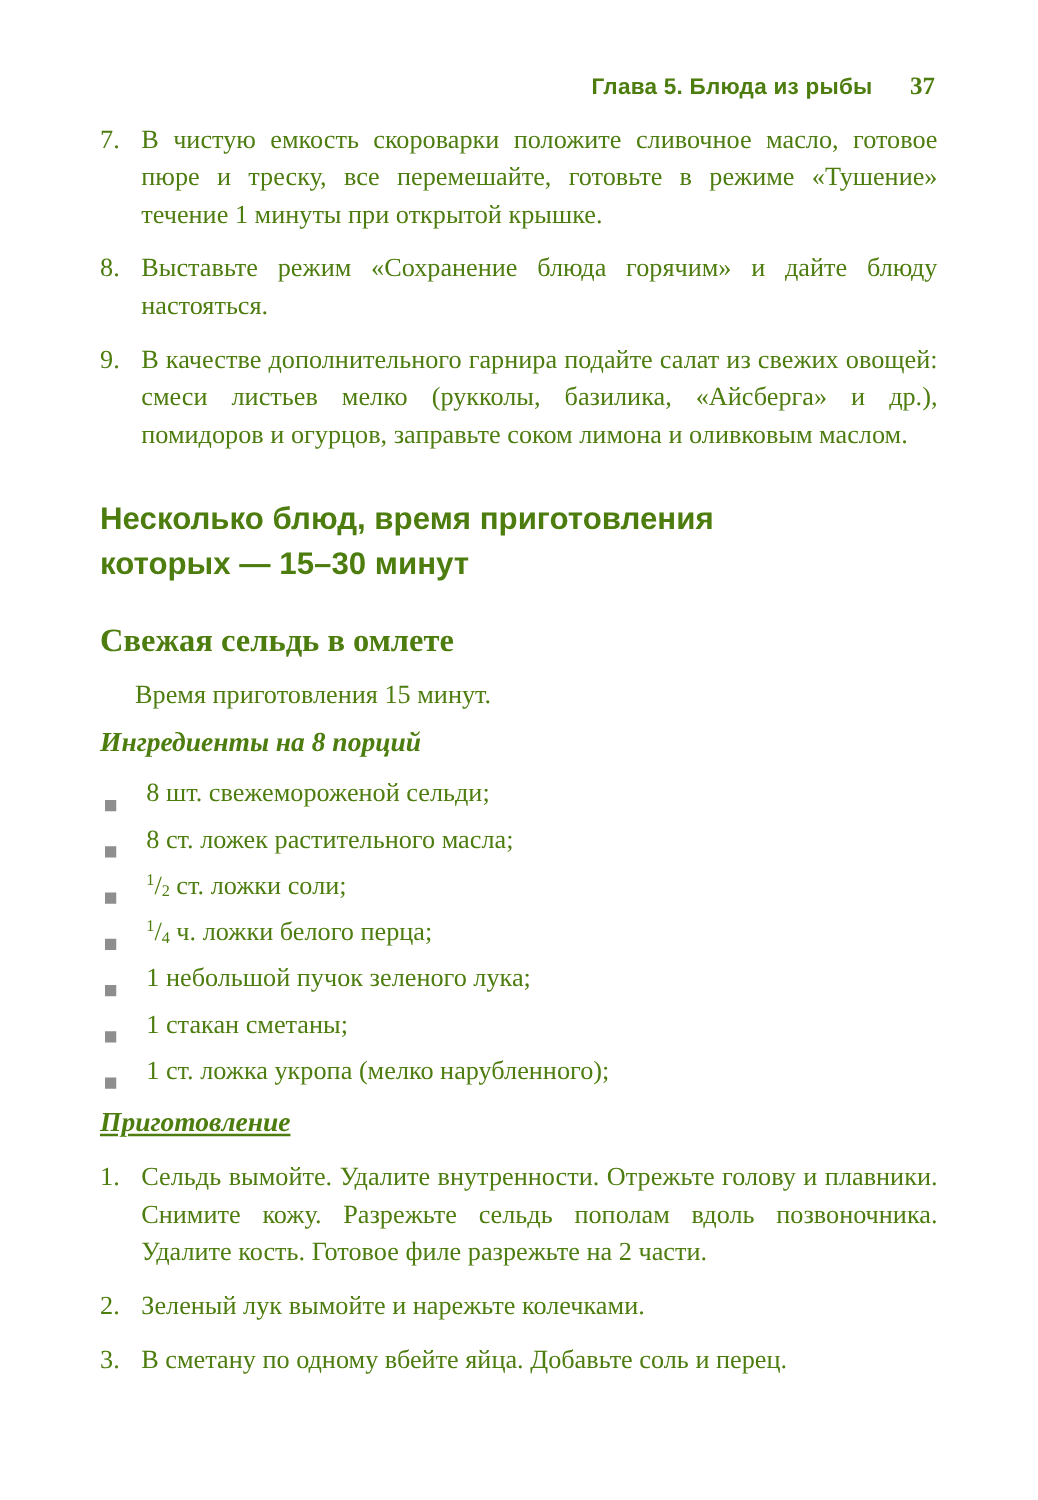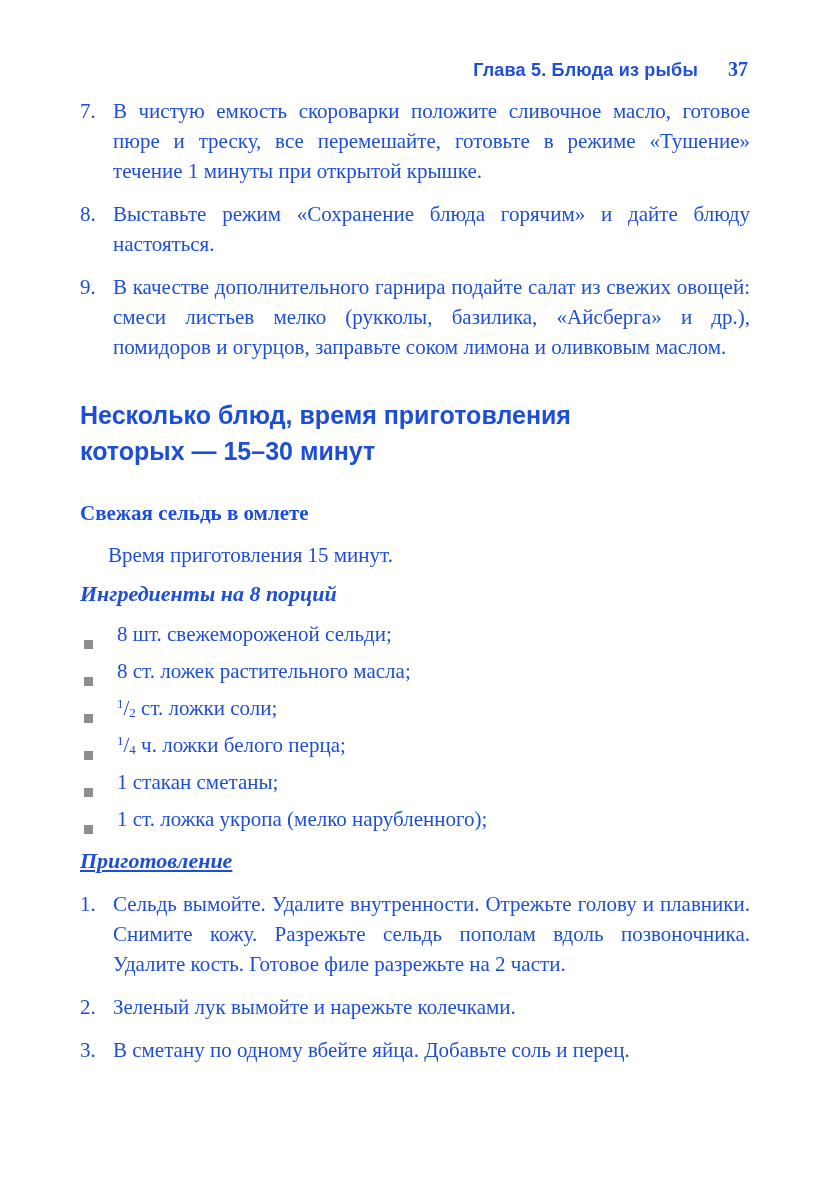--- a/index.html
+++ b/index.html
@@ -72,21 +72,21 @@
     font-family: "Liberation Sans", "DejaVu Sans", sans-serif;
     font-weight: 700;
     font-size: 25px;
     line-height: 36px;
     text-align: left;
     white-space: pre-line;
   }
   
   .recipe-title {
     margin: 30px 0 0 0;
-    font-size: 21px;
+    font-size: 26px;
     line-height: 28px;
     font-weight: 700;
   }
   
   .time-note {
     margin: 13px 0 0 0;
     font-size: 21px;
     line-height: 30px;
     text-indent: 28px;
   }
@@ -128,21 +128,21 @@
     font-size: 13px;
     line-height: 0;
     vertical-align: -2px;
   }
   .prep-heading-offset { margin-top: 12px; text-decoration: underline; }
   .steps-offset { margin-top: 13px; }
 </style>
 </head>
 <body>
 
-<div class="page" style="background: rgb(255, 255, 255); color: #1d4ed8; --bullet-color: #8e8e8e;">
+<div class="page" style="background: rgb(255, 255, 255); color: #4d7c0f; --bullet-color: #8e8e8e;">
 
   <div class="running-head">
     <span class="chapter">Глава 5. Блюда из рыбы</span>
     <span class="pagenum">37</span>
   </div>
 
   <div class="content">
 
     <ol class="num-list" id="top-steps">
         <li class="num-item">
@@ -180,20 +180,24 @@
         <li class="ing-item">
           <span class="bullet"></span>
           <span class="txt"><span class="frac"><sup>1</sup>/<sub>2</sub></span> ст. ложки соли;</span>
         </li>
         <li class="ing-item">
           <span class="bullet"></span>
           <span class="txt"><span class="frac"><sup>1</sup>/<sub>4</sub></span> ч. ложки белого перца;</span>
         </li>
         <li class="ing-item">
           <span class="bullet"></span>
+          <span class="txt">1 небольшой пучок зеленого лука;</span>
+        </li>
+        <li class="ing-item">
+          <span class="bullet"></span>
           <span class="txt">1 стакан сметаны;</span>
         </li>
         <li class="ing-item">
           <span class="bullet"></span>
           <span class="txt">1 ст. ложка укропа (мелко нарубленного);</span>
         </li>
       </ul>
 
     <h3 class="sub-heading prep-heading-offset">Приготовление</h3>
 

